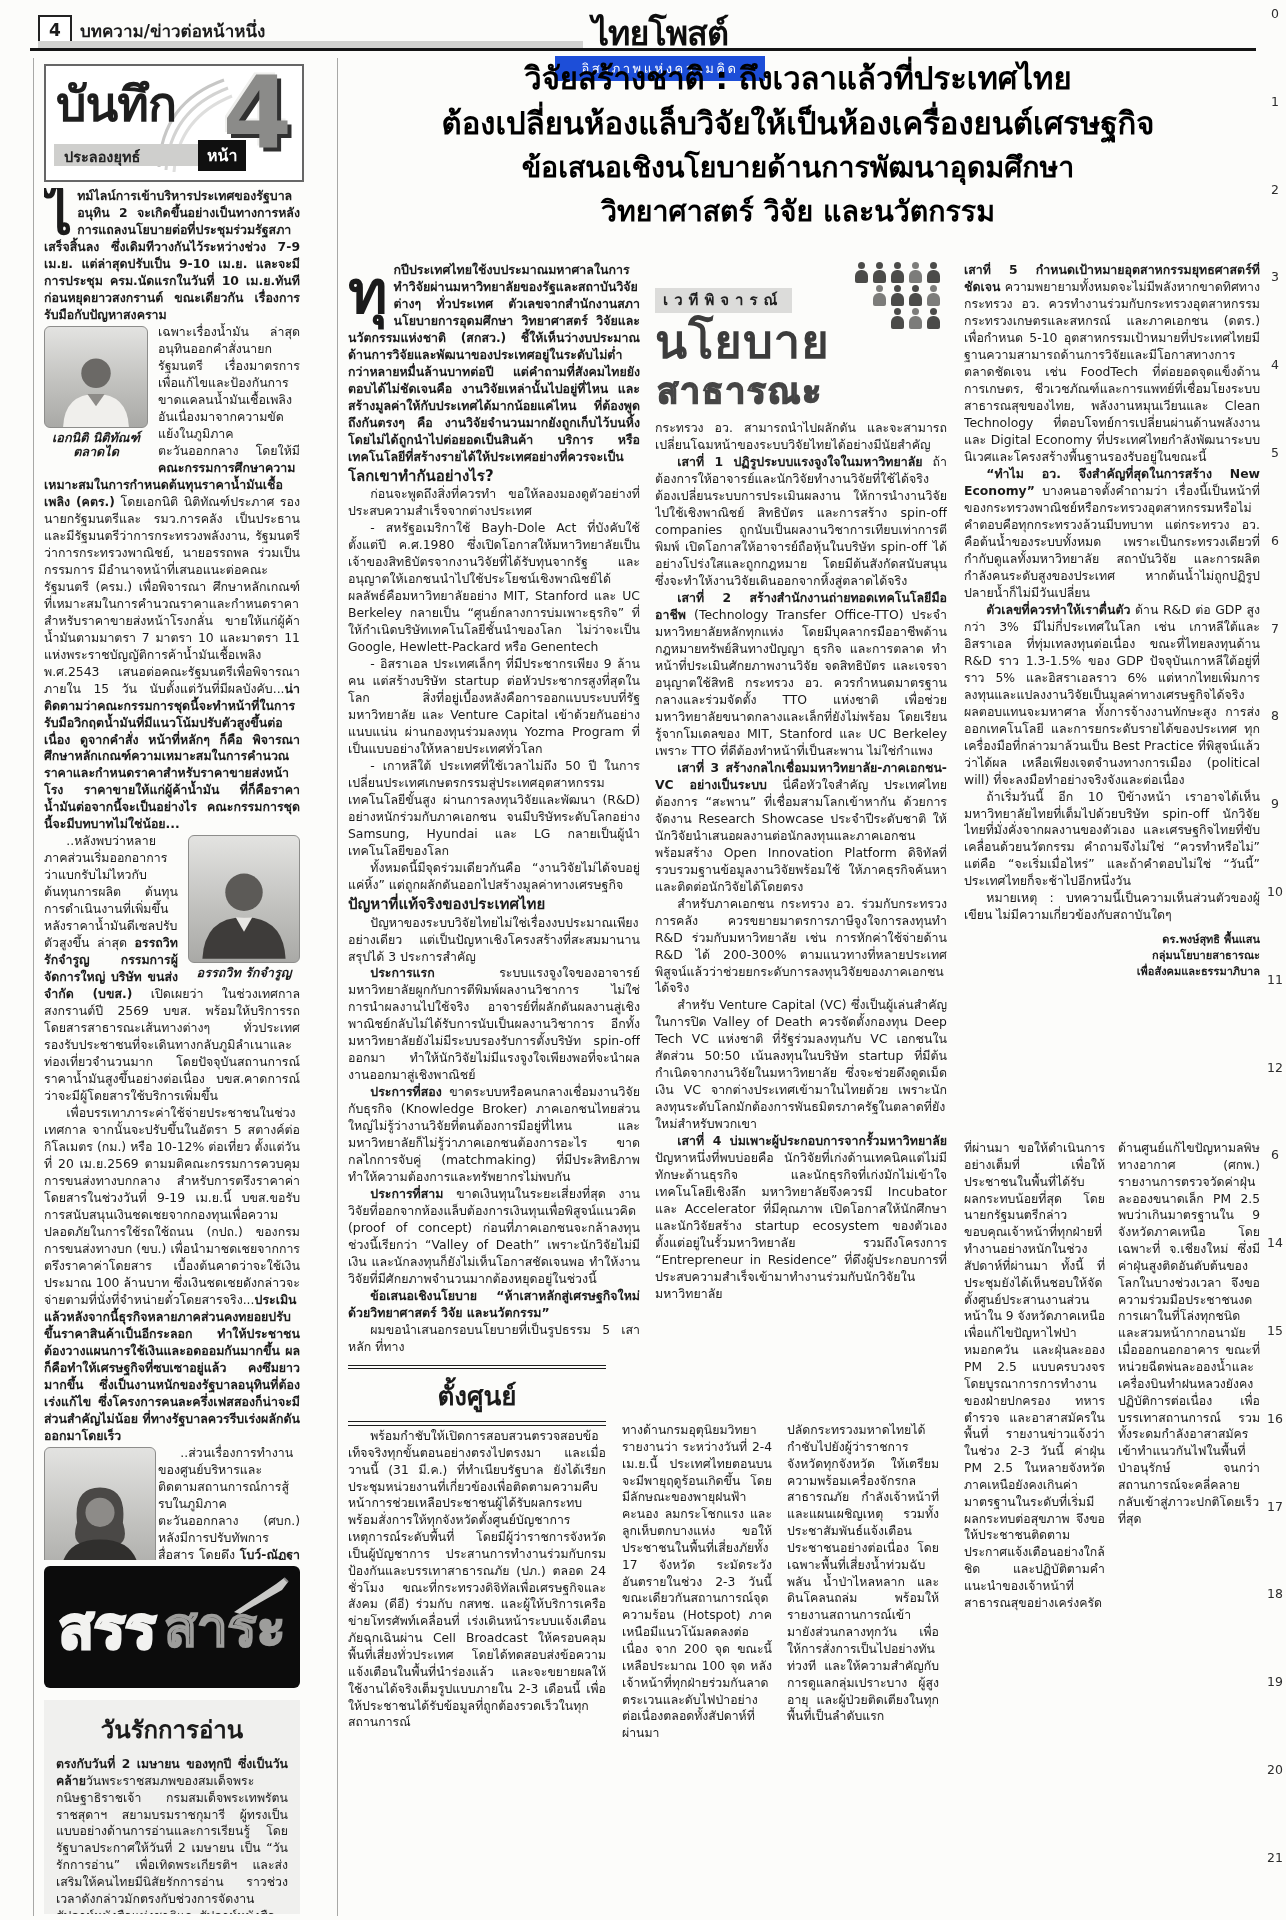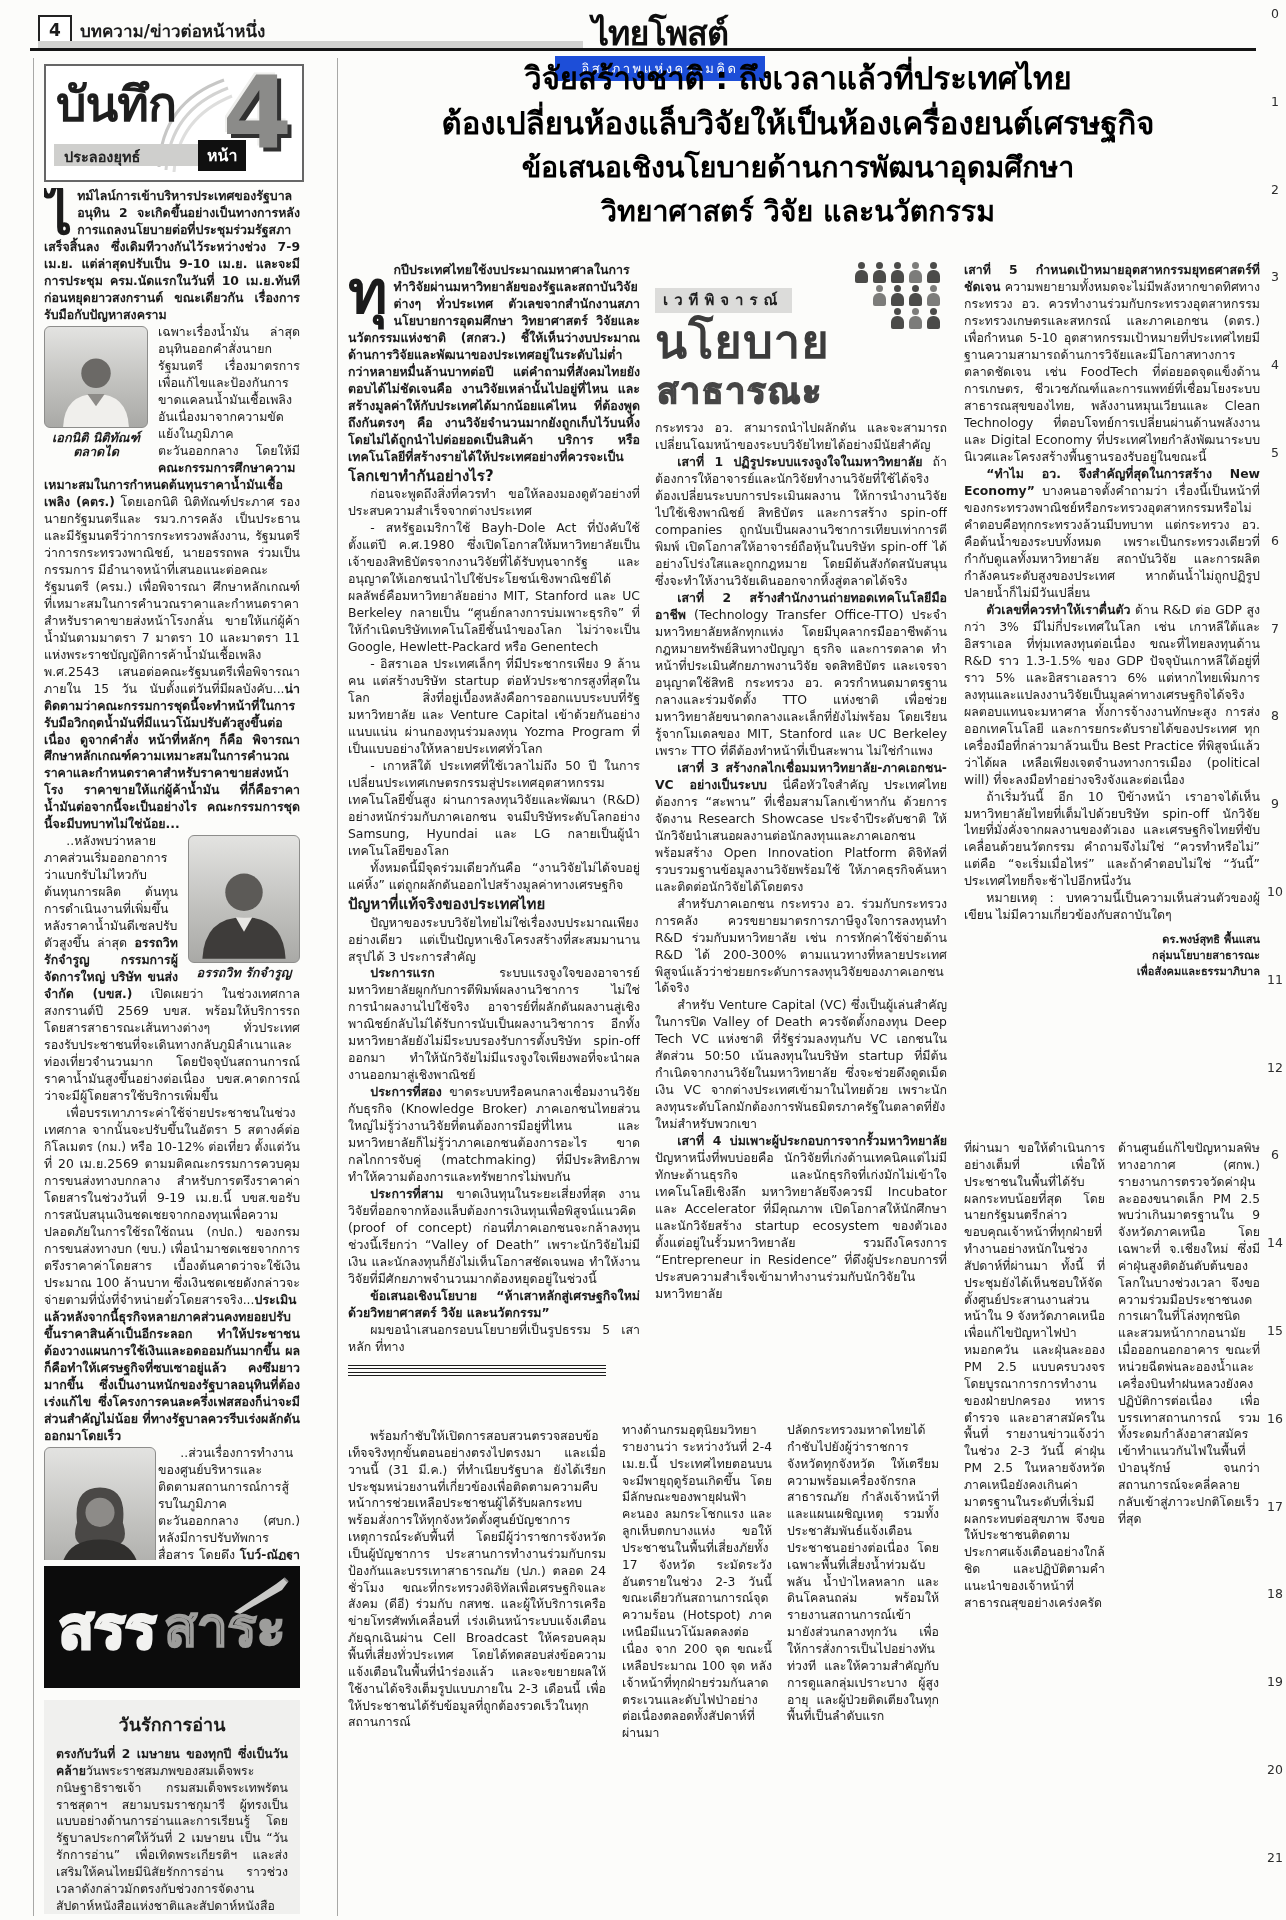--- a/index.html
+++ b/index.html
@@ -34,27 +34,27 @@
   .indent{text-indent:1.8em;}
   .b{font-weight:bold;}
   .dropcap{float:left;font-size:56px;line-height:.82;font-weight:bold;padding:4px 5px 0 0;}
   .photo{position:relative;overflow:hidden;border:1px solid #8d8d8b;border-radius:6px;
         background:linear-gradient(180deg,#e3e3e1 0%,#c2c2bf 55%,#a9a9a6 100%);}
   .photo svg{position:absolute;bottom:0;left:50%;transform:translateX(-50%);}
   .pf{margin:2px 10px 4px 0;float:left;width:104px;text-align:center;}
   .pfr{margin:2px 0 4px 10px;float:right;width:112px;text-align:center;}
   .caption{font-size:12.6px;font-weight:bold;font-style:italic;line-height:1.15;padding-top:3px;text-align:center;}
   
-  .sansara{position:absolute;left:44px;top:1566px;width:256px;height:122px;background:#0c0c0c;border-radius:0;
+  .sansara{position:absolute;left:44px;top:1566px;width:256px;height:122px;background:#0c0c0c;border-radius:6px;
         display:flex;align-items:center;justify-content:center;gap:8px;overflow:hidden;}
   .ss1{font-size:58px;font-weight:900;color:#111;-webkit-text-stroke:3px #f2f2f0;}
   .ss2{font-size:54px;font-weight:900;color:#0c0c0c;-webkit-text-stroke:2px #9d9d9b;}
   .readbox{position:absolute;left:44px;top:1700px;width:256px;height:214px;background:#f0f0ee;
         padding:10px 12px;box-sizing:border-box;overflow:hidden;}
-  .readbox h2{margin:0 0 7px;font-size:18px;font-weight:900;text-align:center;}
+  .readbox h2{margin:0 0 7px;font-size:24px;font-weight:900;text-align:center;}
   .readbox p{margin:0;font-size:12.3px;line-height:1.37;text-align:justify;}
   
   .headline{position:absolute;left:340px;top:56px;width:916px;text-align:center;font-weight:900;color:#000;}
   .hl1{font-size:31px;line-height:1.45;}
   .hl2{font-size:28.5px;line-height:1.55;}
   .mcol{position:absolute;font-size:12.4px;line-height:1.37;text-align:justify;overflow:hidden;}
   .mcol p{margin:0;}
   .mh{font-size:15px;font-weight:bold;margin:3px 0 1px;}
   .colA{left:348px;top:262px;width:292px;height:1094px;}
   .colB{left:655px;top:262px;width:292px;height:1094px;}
@@ -269,20 +269,21 @@
     <div class="byline">
       <div>ดร.พงษ์สุทธิ พื้นแสน</div>
       <div>กลุ่มนโยบายสาธารณะ</div>
       <div>เพื่อสังคมและธรรมาภิบาล</div>
     </div>
   </div>
 
   <div class="ds-head">
     <div class="ds-rule"></div>
       <div class="ds-rule"></div>
+    <div class="ds-title">ตั้งศูนย์</div>
     <div class="ds-rule"></div>
       <div class="ds-rule"></div>
   </div>
   <div class="bcol bsA">
       <p class="indent">พร้อมกำชับให้เปิดการสอบสวนตรวจสอบข้อเท็จจริงทุกขั้นตอนอย่างตรงไปตรงมา และเมื่อวานนี้ (31 มี.ค.) ที่ทำเนียบรัฐบาล ยังได้เรียกประชุมหน่วยงานที่เกี่ยวข้องเพื่อติดตามความคืบหน้าการช่วยเหลือประชาชนผู้ได้รับผลกระทบ พร้อมสั่งการให้ทุกจังหวัดตั้งศูนย์บัญชาการเหตุการณ์ระดับพื้นที่ โดยมีผู้ว่าราชการจังหวัดเป็นผู้บัญชาการ ประสานการทำงานร่วมกับกรมป้องกันและบรรเทาสาธารณภัย (ปภ.) ตลอด 24 ชั่วโมง ขณะที่กระทรวงดิจิทัลเพื่อเศรษฐกิจและสังคม (ดีอี) ร่วมกับ กสทช. และผู้ให้บริการเครือข่ายโทรศัพท์เคลื่อนที่ เร่งเดินหน้าระบบแจ้งเตือนภัยฉุกเฉินผ่าน Cell Broadcast ให้ครอบคลุมพื้นที่เสี่ยงทั่วประเทศ โดยได้ทดสอบส่งข้อความแจ้งเตือนในพื้นที่นำร่องแล้ว และจะขยายผลให้ใช้งานได้จริงเต็มรูปแบบภายใน 2-3 เดือนนี้ เพื่อให้ประชาชนได้รับข้อมูลที่ถูกต้องรวดเร็วในทุกสถานการณ์</p>
     </div>
   <div class="bcol bsB">
       <p>ทางด้านกรมอุตุนิยมวิทยา รายงานว่า ระหว่างวันที่ 2-4 เม.ย.นี้ ประเทศไทยตอนบนจะมีพายุฤดูร้อนเกิดขึ้น โดยมีลักษณะของพายุฝนฟ้าคะนอง ลมกระโชกแรง และลูกเห็บตกบางแห่ง ขอให้ประชาชนในพื้นที่เสี่ยงภัยทั้ง 17 จังหวัด ระมัดระวังอันตรายในช่วง 2-3 วันนี้ ขณะเดียวกันสถานการณ์จุดความร้อน (Hotspot) ภาคเหนือมีแนวโน้มลดลงต่อเนื่อง จาก 200 จุด ขณะนี้เหลือประมาณ 100 จุด หลังเจ้าหน้าที่ทุกฝ่ายร่วมกันลาดตระเวนและดับไฟป่าอย่างต่อเนื่องตลอดทั้งสัปดาห์ที่ผ่านมา</p>
     </div>
   <div class="bcol bsC">

